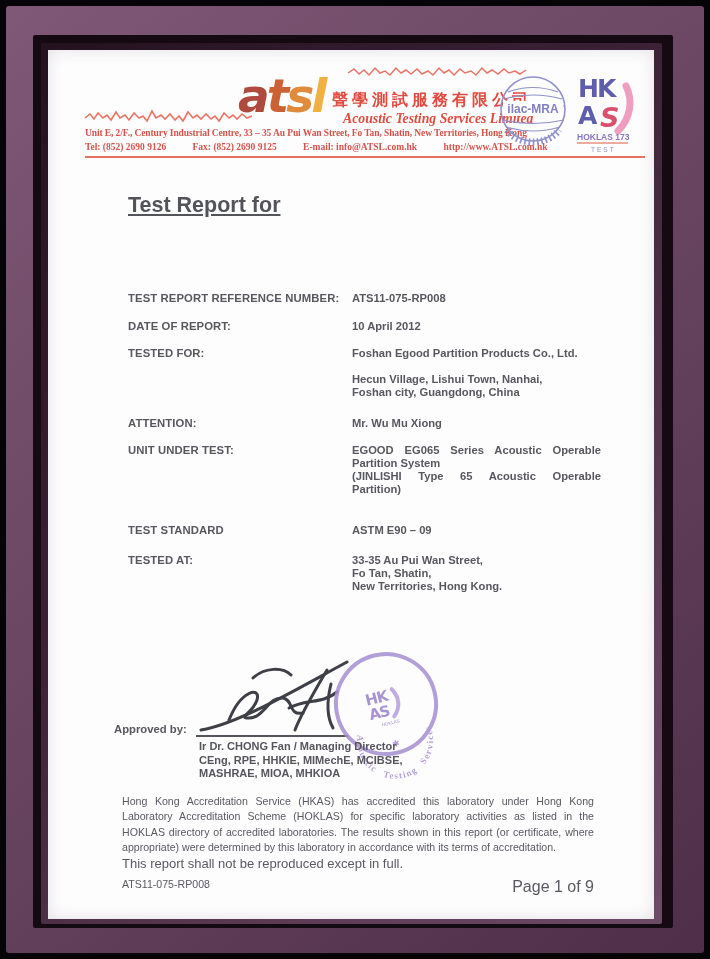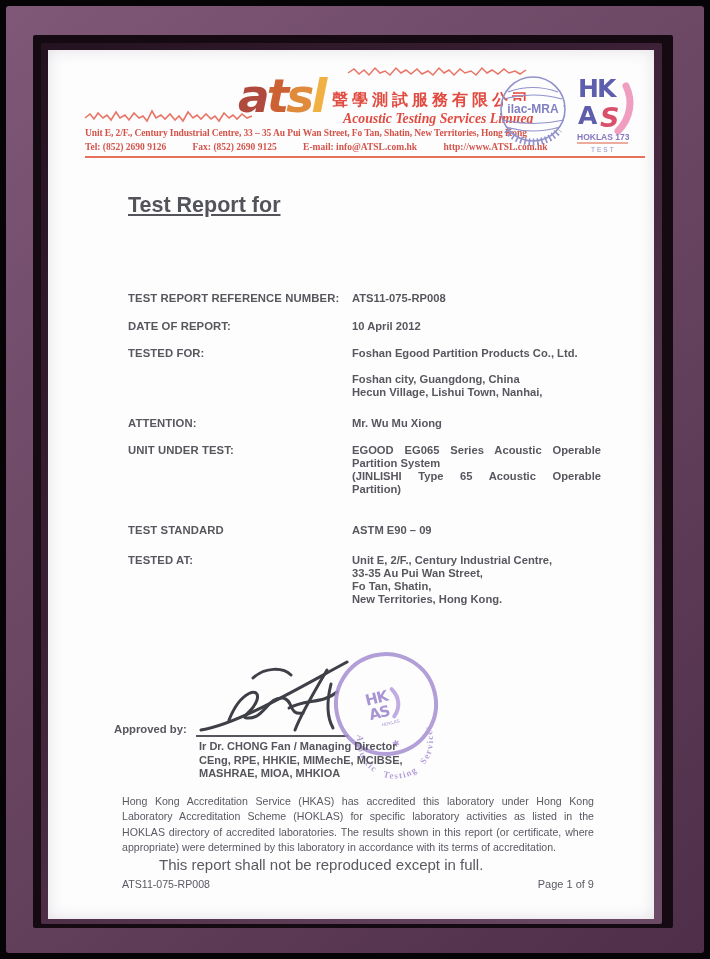--- a/index.html
+++ b/index.html
@@ -99,23 +99,23 @@
     font-size:11px; font-weight:bold; color:#55555c; line-height:13.6px;
   }
   .approver div { position:static; white-space:nowrap; }
 
   
   .accreditation {
     left:74px; top:744px; width:472px;
     font-size:10.6px; color:#595961; line-height:15.4px;
     text-align:justify;
   }
-  .repro-note { left:74px; top:806px; width:400px; font-size:15px; color:#595961;margin-left:37px; }
+  .repro-note { left:74px; top:806px; width:400px; font-size:13px; color:#595961; }
   .foot-ref  { left:74px; top:828px; font-size:10.6px; color:#595961; }
-  .foot-page { left:74px; top:828px; width:472px; text-align:right; font-size:11px; color:#595961; }
+  .foot-page { left:74px; top:828px; width:472px; text-align:right; font-size:16px; color:#595961; }
 
   svg { overflow:visible; }
 </style>
 </head>
 <body>
 
 <div class="frame-face"></div>
 <div class="frame-groove"></div>
 <div class="frame-lip"></div>
 
@@ -187,22 +187,22 @@
         <div>10 April 2012</div>
       </div>
   </div>
 
   <div class="frow" style="top:297px;">
     <div class="flabel">TESTED FOR:</div>
     <div class="fvalue">
       <div>Foshan Egood Partition Products Co., Ltd.</div>
     </div>
     <div class="fvalue" style="top:26px; line-height:12.6px;">
+      <div>Hecun Village, Lishui Town, Nanhai,</div>
       <div>Foshan city, Guangdong, China</div>
-      <div>Hecun Village, Lishui Town, Nanhai,</div>
     </div>
   </div>
 
   <div class="frow" style="top:367px;">
     <div class="flabel">ATTENTION:</div>
     <div class="fvalue">
         <div>Mr. Wu Mu Xiong</div>
       </div>
   </div>
 
@@ -219,21 +219,20 @@
   <div class="frow" style="top:474px;">
     <div class="flabel">TEST STANDARD</div>
     <div class="fvalue">
         <div>ASTM E90 – 09</div>
       </div>
   </div>
 
   <div class="frow" style="top:504px;">
     <div class="flabel">TESTED AT:</div>
     <div class="fvalue">
-      <div>Unit E, 2/F., Century Industrial Centre,</div>
       <div>33-35 Au Pui Wan Street,</div>
       <div>Fo Tan, Shatin,</div>
       <div>New Territories, Hong Kong.</div>
     </div>
   </div>
 
   <div class="approved-label">Approved by:</div>
   <div class="sig-line"></div>
 
   <svg class="signature-svg" width="168" height="82" viewBox="0 0 168 82">

